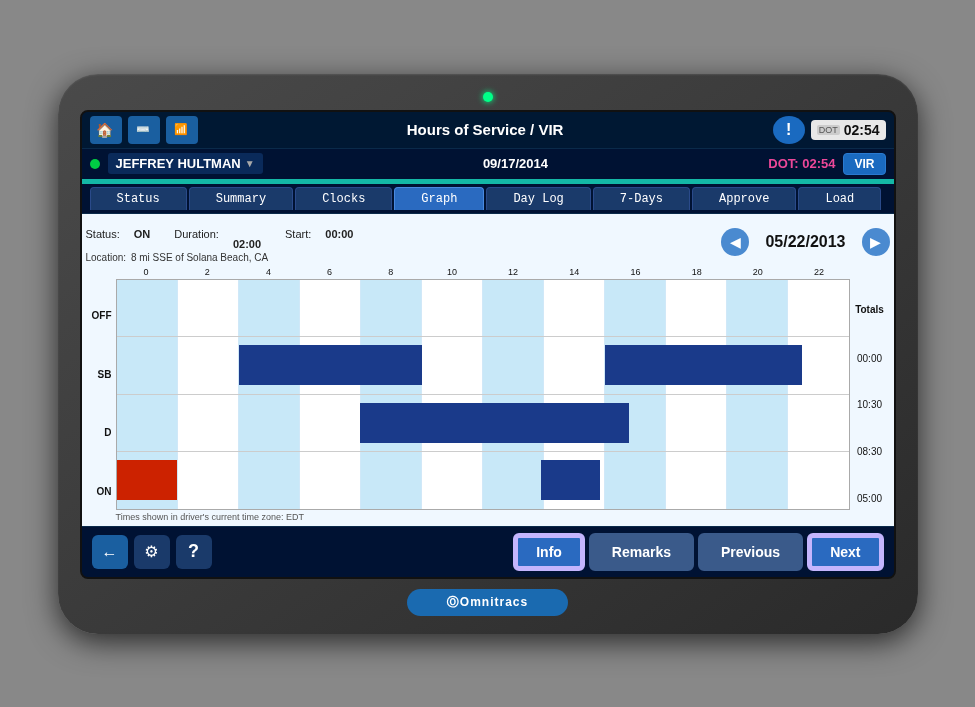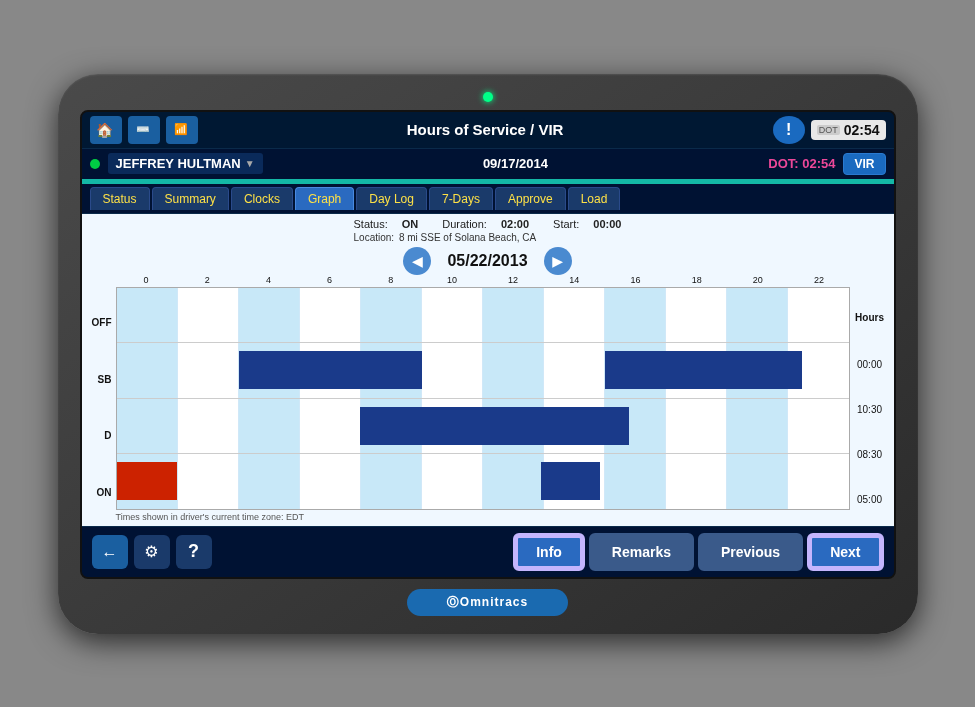--- a/index.html
+++ b/index.html
@@ -175,28 +175,29 @@
     
     .tabs-row {
       background: #001233;
       display: flex;
       padding: 3px 8px;
       gap: 2px;
       border-bottom: 1px solid #0a2a4a;
     }
 
     .tab-btn {
-      padding: 4px 12px;
+      padding: 4px 26px;
       font-size: 12px;
-      color: #fde047;
+      color: #ffffff;
       background: #1a3a6a;
       border-radius: 4px 4px 0 0;
       cursor: pointer;
       border: 1px solid #2a4a8a;
       border-bottom: none;
+      font-family: Liberation Mono, monospace;
     }
 
     .tab-btn.active {
       background: #2a6ac0;
       border-color: #4a8ae0;
     }
 
     
     .graph-area {
       background: #f0f8ff;
@@ -459,21 +460,20 @@
       font-size: 12px;
       font-weight: bold;
       letter-spacing: 1px;
     }
 
     .status-info-row {
       display: flex;
       align-items: center;
       justify-content: space-between;
       width: 100%;
-      flex-direction: column;
     }
 
     .left-status {
       display: flex;
       flex-direction: column;
     }
 
     .right-date-nav {
       display: flex;
       align-items: center;
@@ -534,21 +534,21 @@
     </div>
 
     <div class="graph-area">
 
       <div class="status-info-row">
         <div class="left-status">
           <div class="graph-status-row">
             <span>Status:</span>
             <span class="bold" style="margin-left:2px;">ON</span>
             <span style="margin-left:12px;">Duration:</span>
-            <span class="bold" style="margin-left:2px;">02:00</span>
+            <span class="bold" style="margin-left:2px;margin-top:20px;">02:00</span>
             <span style="margin-left:12px;">Start:</span>
             <span class="bold" style="margin-left:2px;">00:00</span>
           </div>
           <div class="graph-location">
             <span>Location:</span>
             <span style="margin-left:2px;">8 mi SSE of Solana Beach, CA</span>
           </div>
         </div>
 
         <div class="right-date-nav">
@@ -663,21 +663,21 @@
               <div class="activity-bar red" style="left: 0%; width: 8.33%;"></div>
               <div class="activity-bar" style="left: 58%; width: 8%;"></div>
             </div>
 
           </div>
 
           <div class="chart-timezone">Times shown in driver's current time zone:  EDT</div>
         </div>
 
         <div class="chart-totals">
-          <div class="total-label-header">Hours</div>
+          <div class="total-label-header">Totals</div>
           <div class="total-value">00:00</div>
           <div class="total-value">10:30</div>
           <div class="total-value">08:30</div>
           <div class="total-value">05:00</div>
         </div>
 
       </div>
     </div>
 
     <div class="bottom-row">

